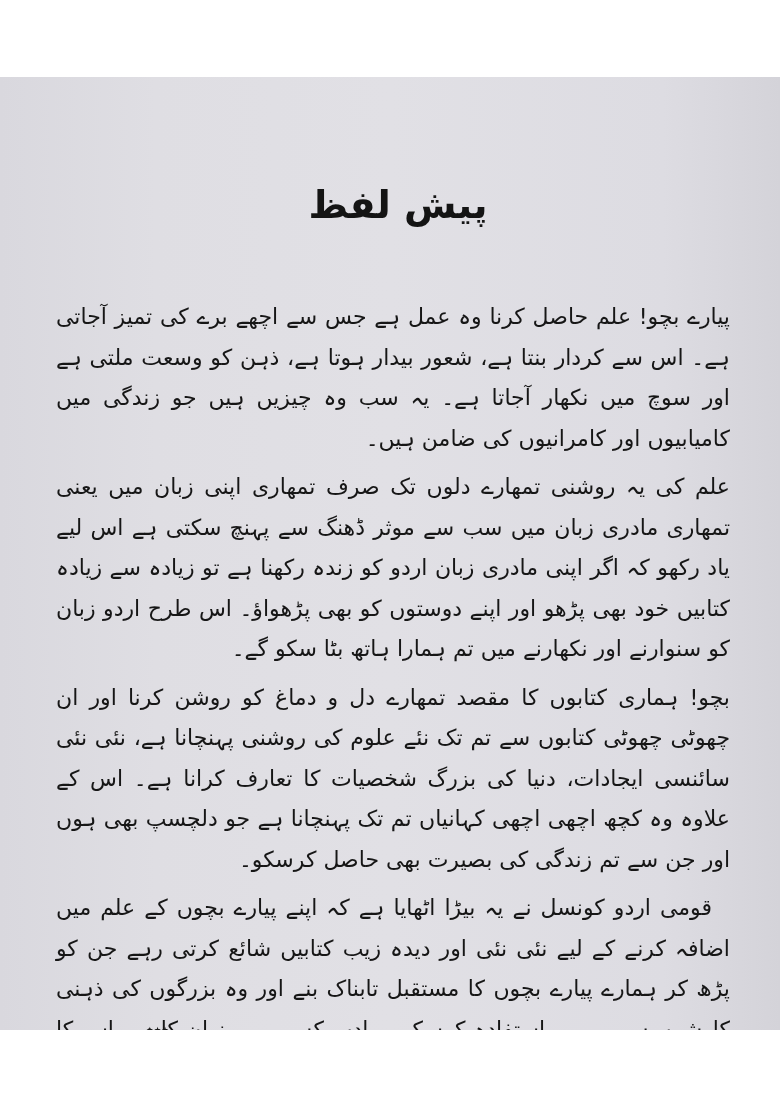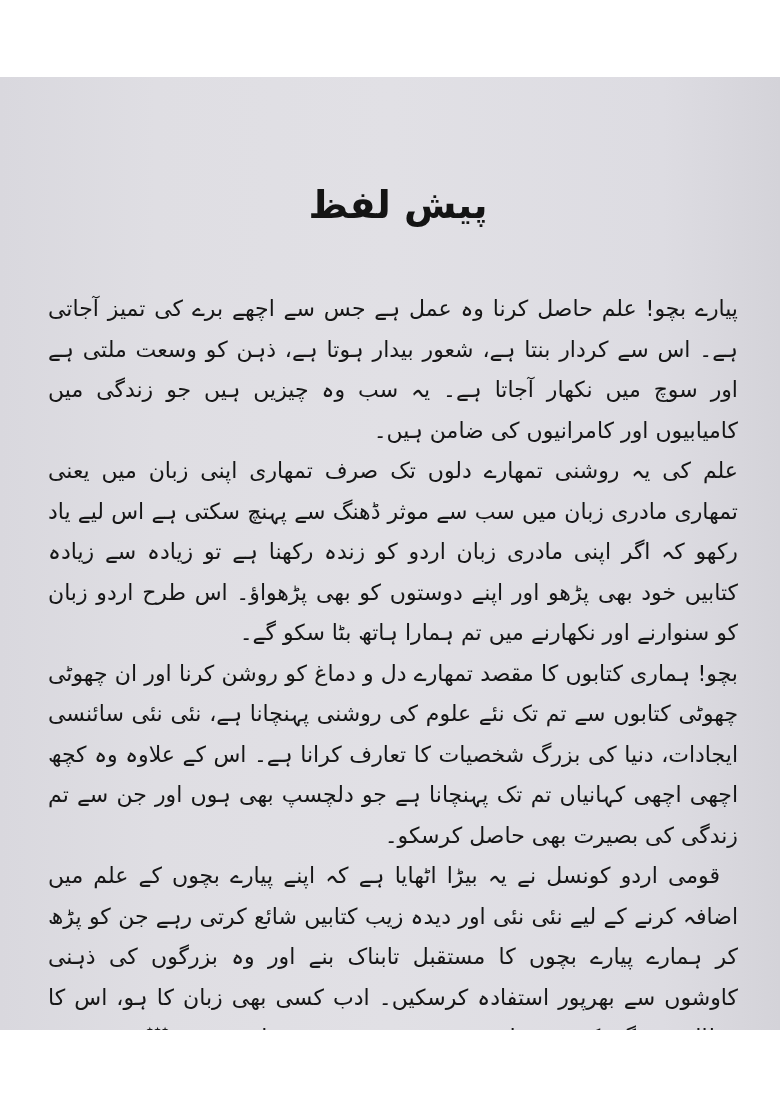--- a/index.html
+++ b/index.html
@@ -17,21 +17,21 @@
     font-size: 38px; font-weight: bold; color: #141414; direction: rtl;
     font-family: "DejaVu Sans", sans-serif;
     padding-left: 8px;
   }
   .body-text {
     position: absolute; top: 212px; left: 48px; width: 690px;
     direction: rtl; text-align: justify; text-align-last: right;
     font-size: 22px; line-height: 40.5px; color: #161616;
     font-family: "DejaVu Sans", sans-serif;
   }
-  .para { margin: 0; }
+  .para { margin: 8px; }
   .para.indent { text-indent: 18px; }
   .page-number {
     position: absolute; top: 945px; left: 146px; font-size: 14px; font-weight: bold; color: #1a1a1a;
     height: 8px; overflow: hidden; line-height: 14px;
   }
 </style>
 </head>
 <body>
 
 <div class="page">

